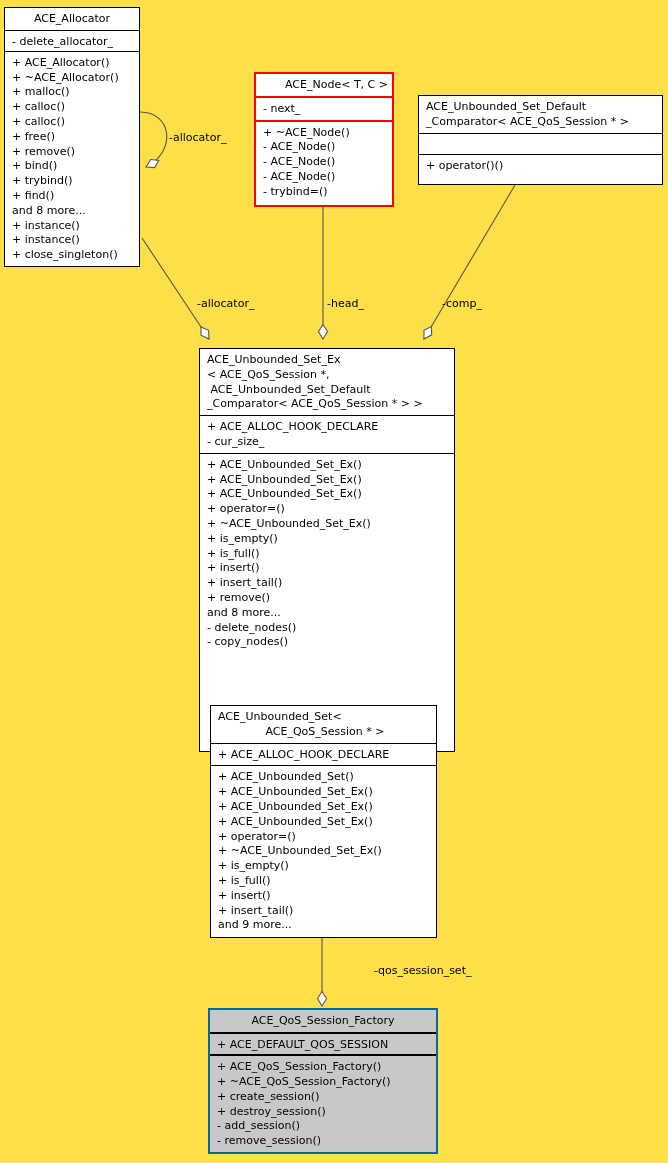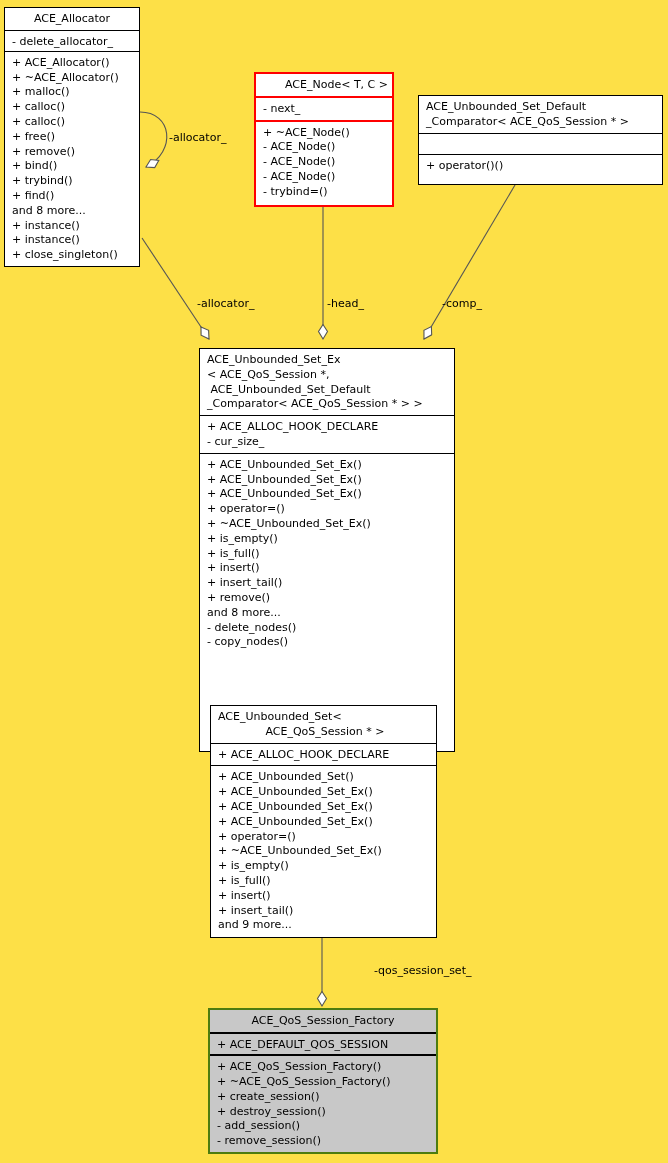--- a/index.html
+++ b/index.html
@@ -45,21 +45,21 @@
 
   
   #box-allocator  { left: 4px;   top: 7px;    width: 136px; height: 260px; }
   #box-node       { left: 254px; top: 72px;   width: 140px; height: 135px; border: 2px solid #ff0000; }
   #box-node .cmp  { border-top: 2px solid #ff0000; }
   #box-node .cmp:first-child { border-top: none; text-align: right; }
   #box-comparator { left: 418px; top: 95px;   width: 245px; height: 90px; }
   #box-setex      { left: 199px; top: 348px;  width: 256px; height: 404px; }
   #box-uset       { left: 210px; top: 705px;  width: 227px; height: 233px; }
   #box-factory    { left: 208px; top: 1008px; width: 230px; height: 146px;
-                    background: #c8c8c8; border: 2px solid #4d7c0f; }
+                    background: #c8c8c8; border: 2px solid #0369a1; }
   #box-factory .cmp { border-top: 2px solid #000000; }
   #box-factory .cmp:first-child { border-top: none; }
 
   .edge-label {
     position: absolute;
     font-size: 11px;
     line-height: 13px;
     white-space: pre;
   }
   #lbl-alloc-self { left: 169px; top: 131px; }

